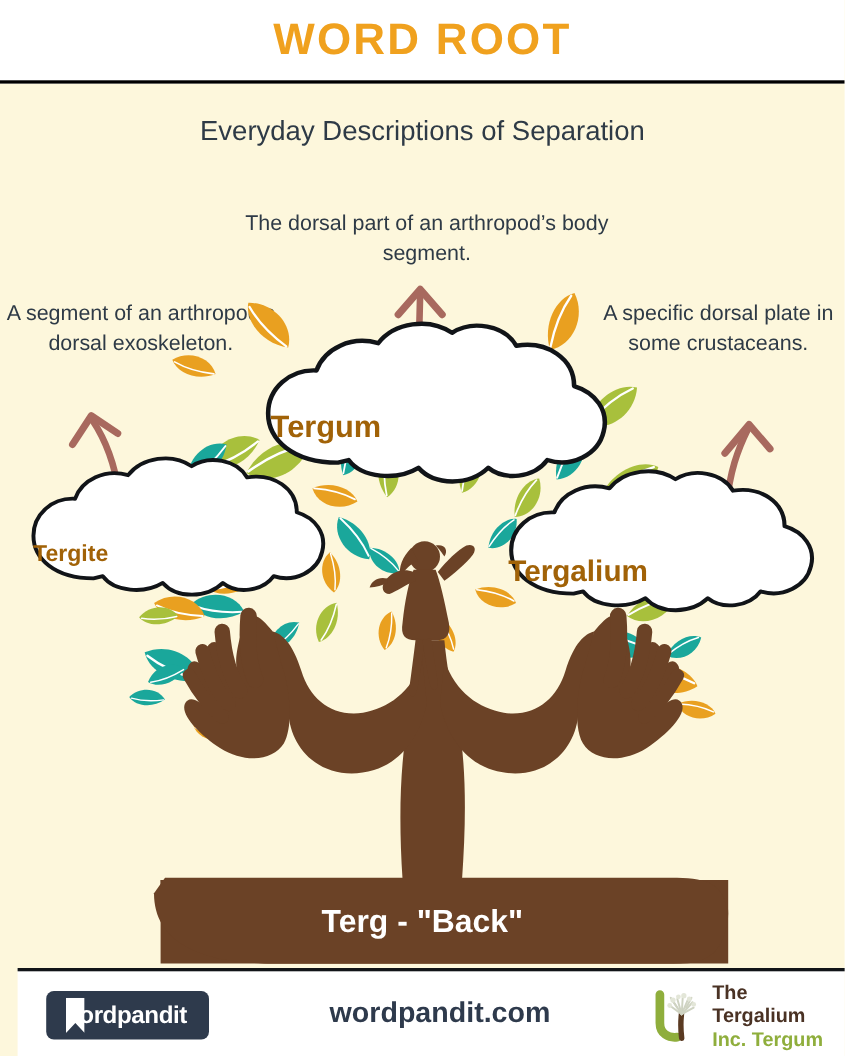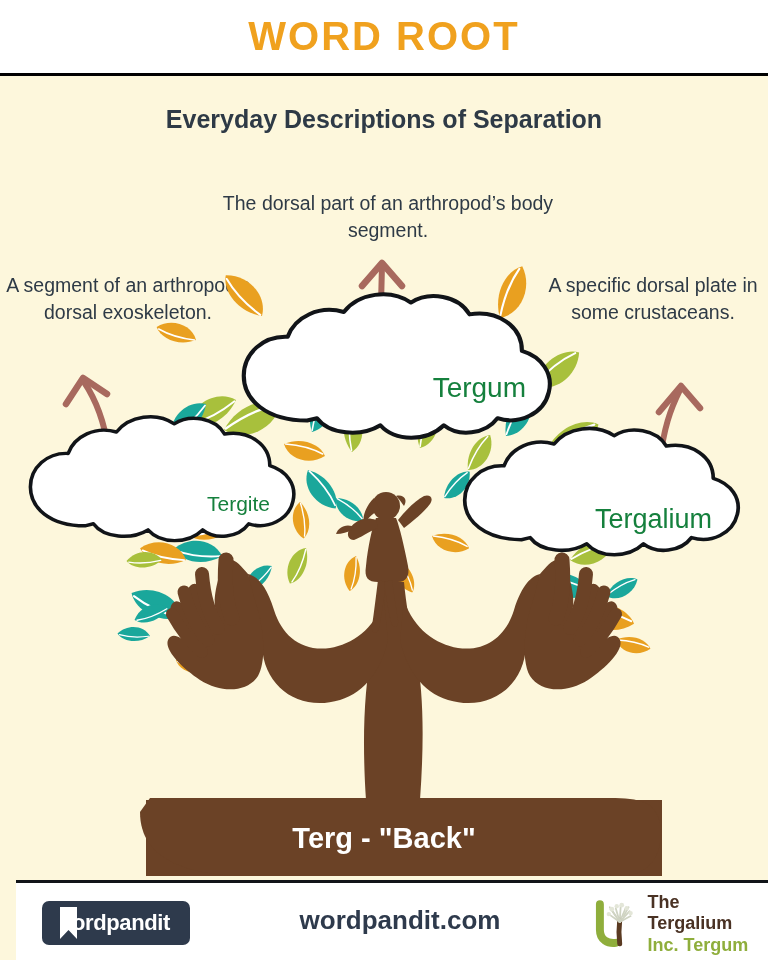--- a/index.html
+++ b/index.html
@@ -38,21 +38,21 @@
     color: #f0a11e;
     font-family: "Liberation Sans", sans-serif;
   }
 
   .subtitle {
     position: absolute;
     left: 0; top: 105px;
     width: 768px;
     text-align: center;
     font-size: 25px;
-    font-weight: bold;
+    font-weight: normal;
     color: #2e3a46;
   }
 
   
   .caption {
     position: absolute;
     text-align: center;
     font-size: 19.5px;
     font-weight: normal;
     color: #2e3a46;
@@ -66,23 +66,23 @@
   #art {
     position: absolute;
     left: 0; top: 0;
     width: 768px;
     height: 960px;
   }
 
   
   .cloud-label {
     position: absolute;
-    text-align: right;
-    font-weight: normal;
-    color: #15803d;
+    text-align: left;
+    font-weight: bold;
+    color: #a16207;
     pointer-events: none;
   }
   #label-tergum    { left: 246px; top: 372px; width: 280px; font-size: 28px; }
   #label-tergite   { left: 30px;  top: 492px; width: 240px; font-size: 21px; }
   #label-tergalium { left: 462px; top: 504px; width: 250px; font-size: 27px; }
 
   #root-label {
     position: absolute;
     left: 0; top: 822px;
     width: 768px;

